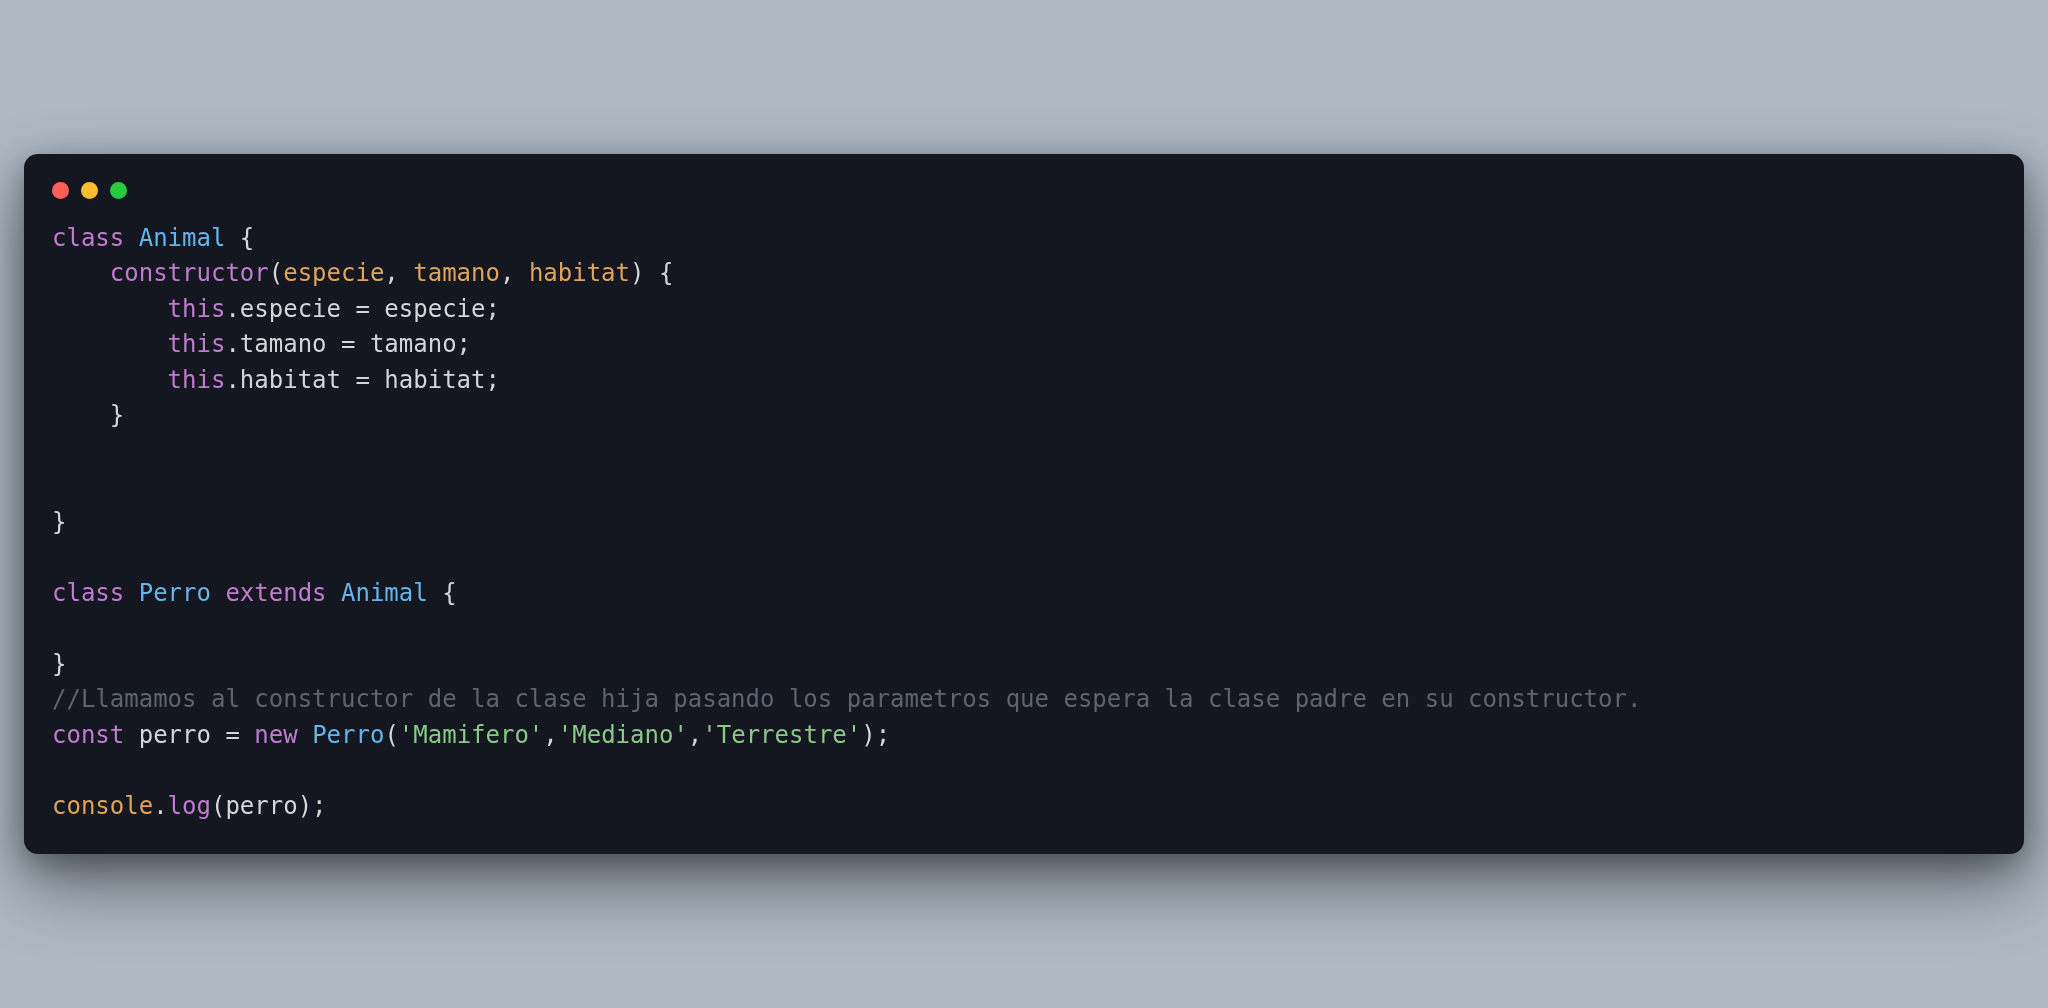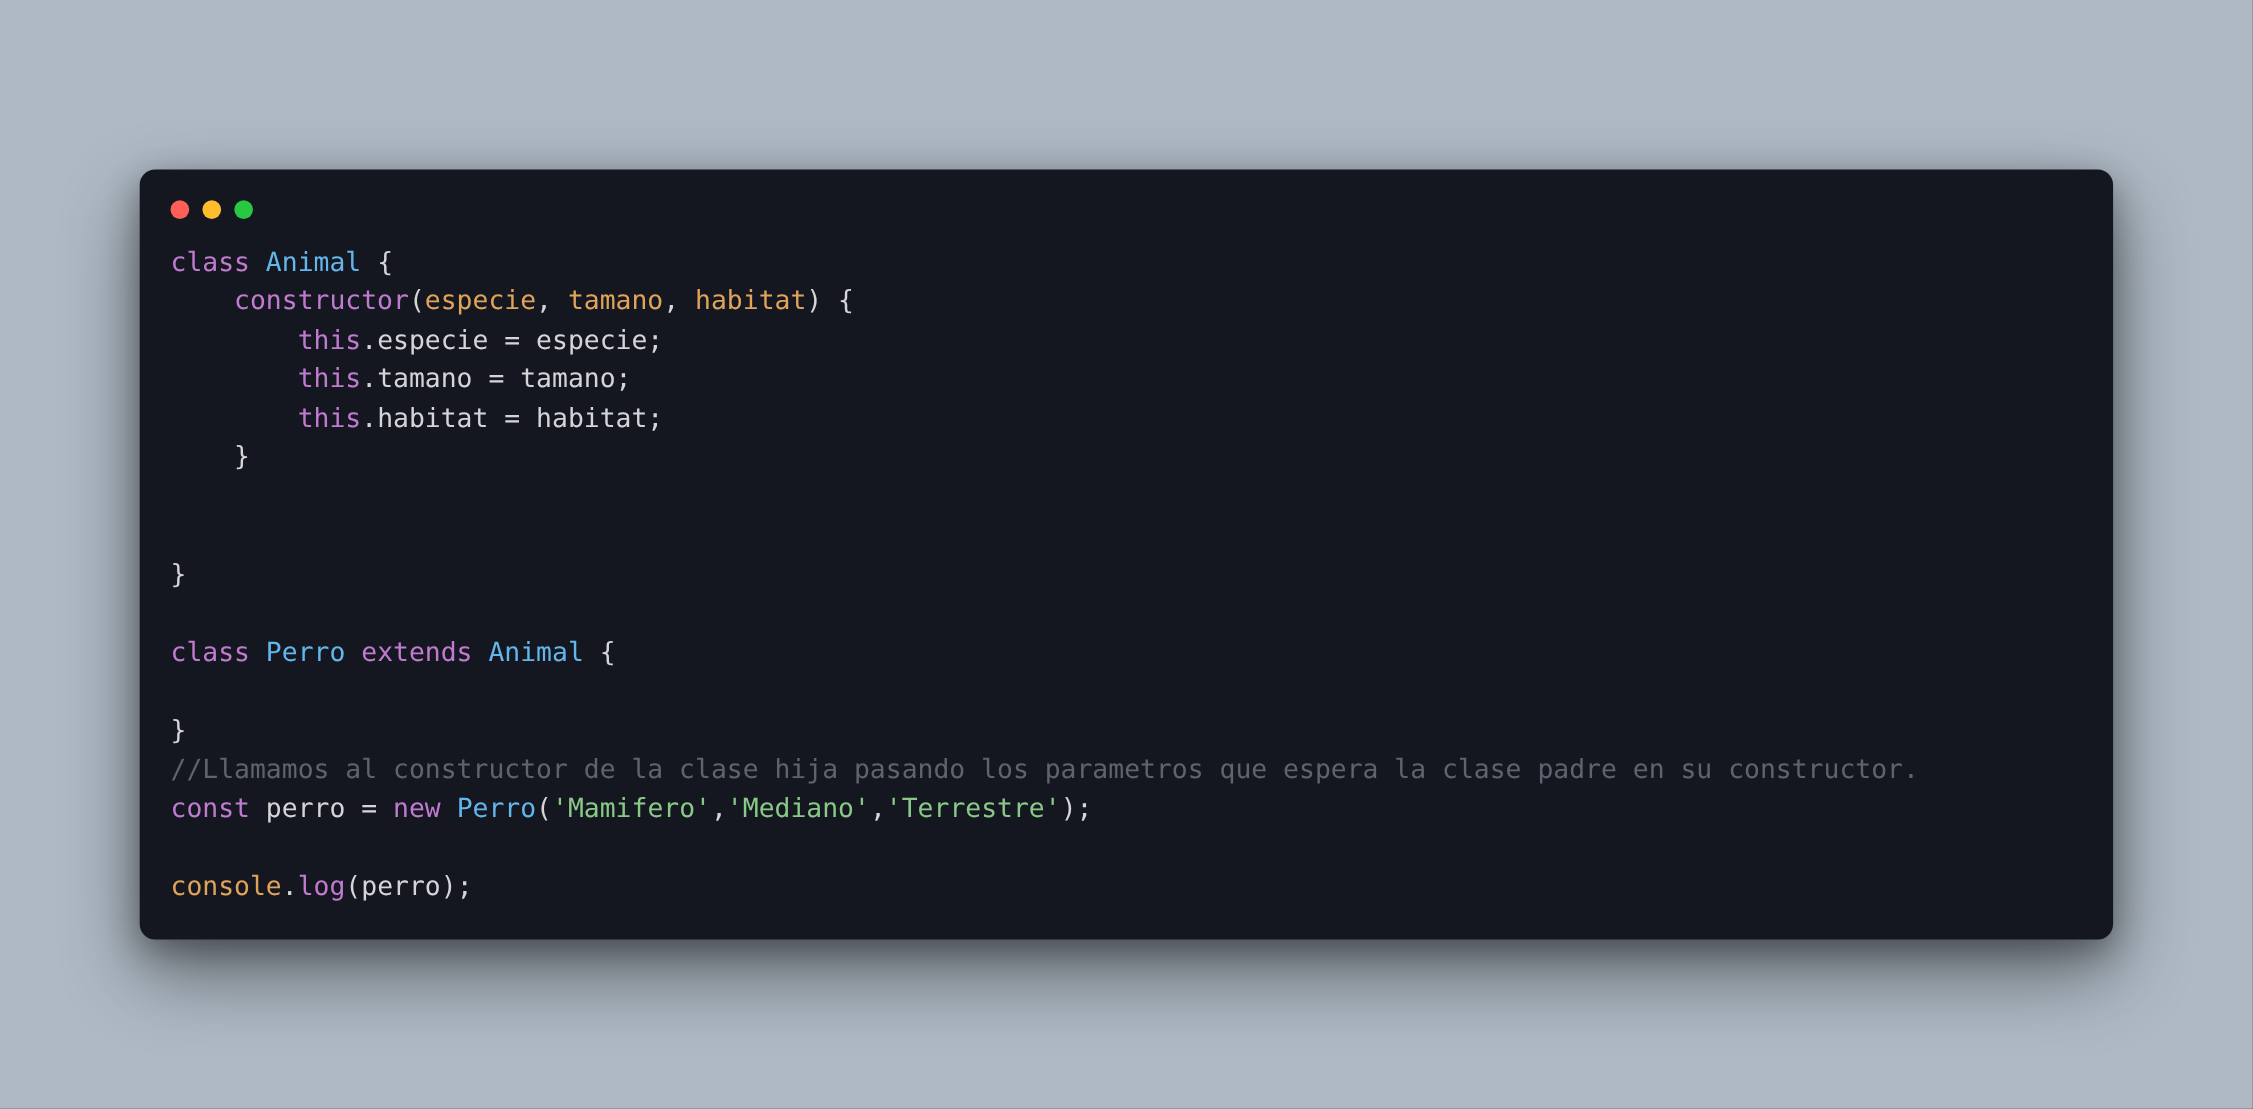--- a/index.html
+++ b/index.html
@@ -6,21 +6,21 @@
   body {
     background: #aeb9c4;
     width: 2048px;
     height: 1008px;
     display: flex;
     align-items: center;
     justify-content: center;
     font-family: "SF Mono", "Menlo", "Consolas", "Courier New", monospace;
   }
   .window {
-    width: 1794px;
+    width: 2000px;
     background: #151720;
     border-radius: 14px;
     box-shadow: 0 30px 70px rgba(0,0,0,0.45), 0 10px 30px rgba(0,0,0,0.3);
     padding: 24px 0 24px 0;
     overflow: hidden;
   }
   .titlebar {
     display: flex;
     gap: 12px;
     padding: 4px 28px 22px 28px;

